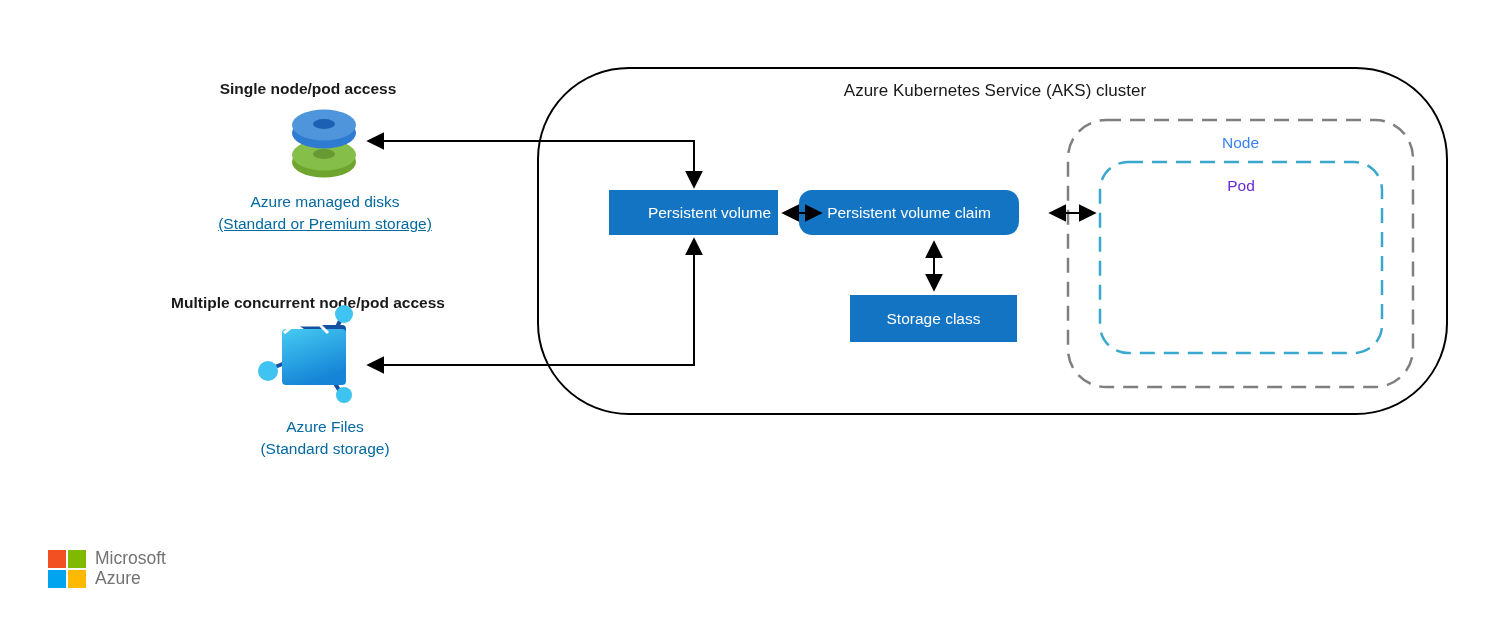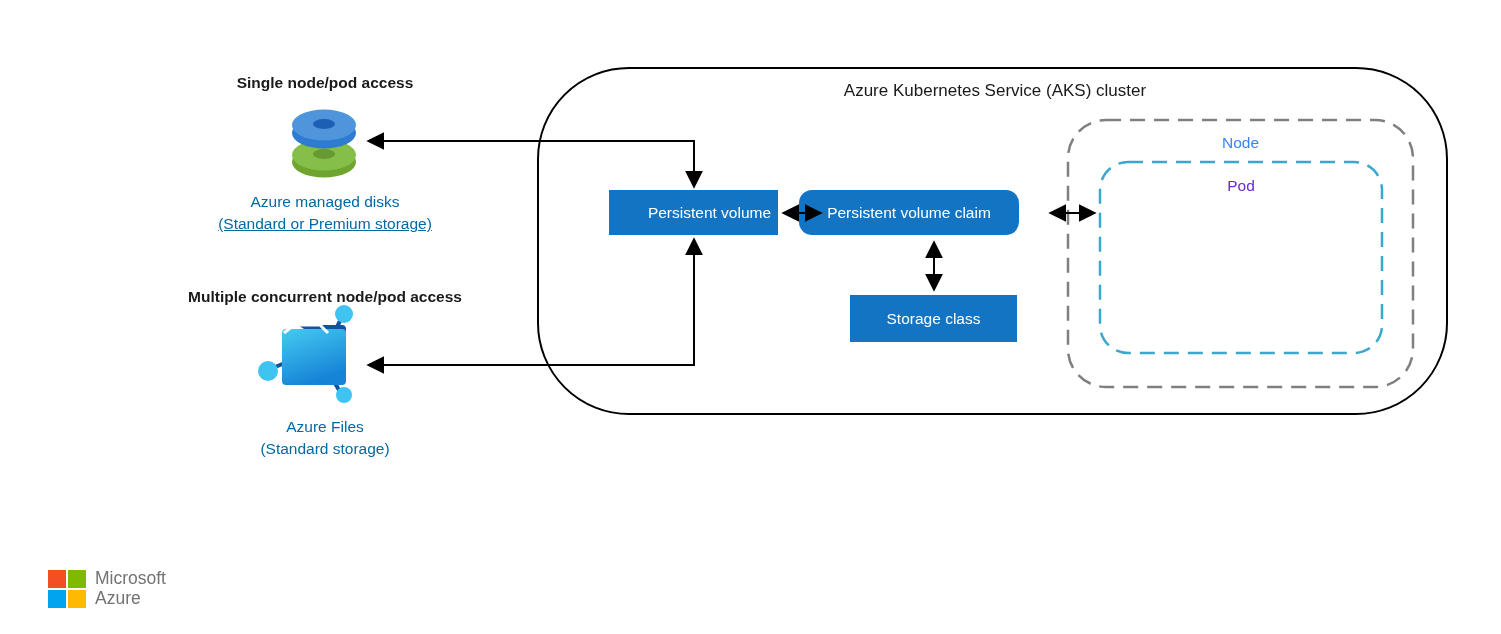--- a/index.html
+++ b/index.html
@@ -9,22 +9,22 @@
     background:#fff;
     font-family:"Liberation Sans", sans-serif;
     color:#1f1f1f;
     overflow:hidden;
   }
   .abs{position:absolute;}
   .ctr{text-align:center;}
 
   
   .side-heading{
-    left:145px;width:360px;
-    font-size:15.5px;font-weight:bold;color:#1a1a1a;
+    left:128px;width:360px;
+    font-size:15.5px;font-weight:bold;color:#1a1a1a;margin-top:6px;
   }
   .side-caption{
     left:145px;width:360px;
     font-size:15.5px;color:#0369a1;line-height:21px;
   }
 
   
   .cluster{
     left:537px;top:67px;width:911px;height:348px;
     border:2px solid var(--outline-black,#000);
@@ -50,21 +50,21 @@
   .sc-box{left:850px;top:295px;width:167px;height:47px;}
 
   
   .node-label{left:1068px;top:134px;width:345px;font-size:15.5px;color:#3b82f6;}
   .pod-label{left:1100px;top:177px;width:282px;font-size:15.5px;color:#6d28d9;}
 
   
   .overlay{left:0;top:0;pointer-events:none;}
 
   
-  .brand{left:48px;top:548px;display:flex;align-items:flex-start;margin-top:20px;}
+  .brand{left:48px;top:548px;display:flex;align-items:flex-start;}
   .brand-grid{
     display:grid;grid-template-columns:18px 18px;grid-template-rows:18px 18px;
     gap:2px;margin-right:9px;margin-top:2px;
   }
   .brand-sq{width:18px;height:18px;}
   .sq-red{background:var(--ms-red,#F25022);}
   .sq-green{background:var(--ms-green,#7FBA00);}
   .sq-blue{background:var(--ms-blue,#00A4EF);}
   .sq-yellow{background:var(--ms-yellow,#FFB900);}
   .brand-text{font-size:17.5px;color:var(--brand-gray,#737373);line-height:20px;}

